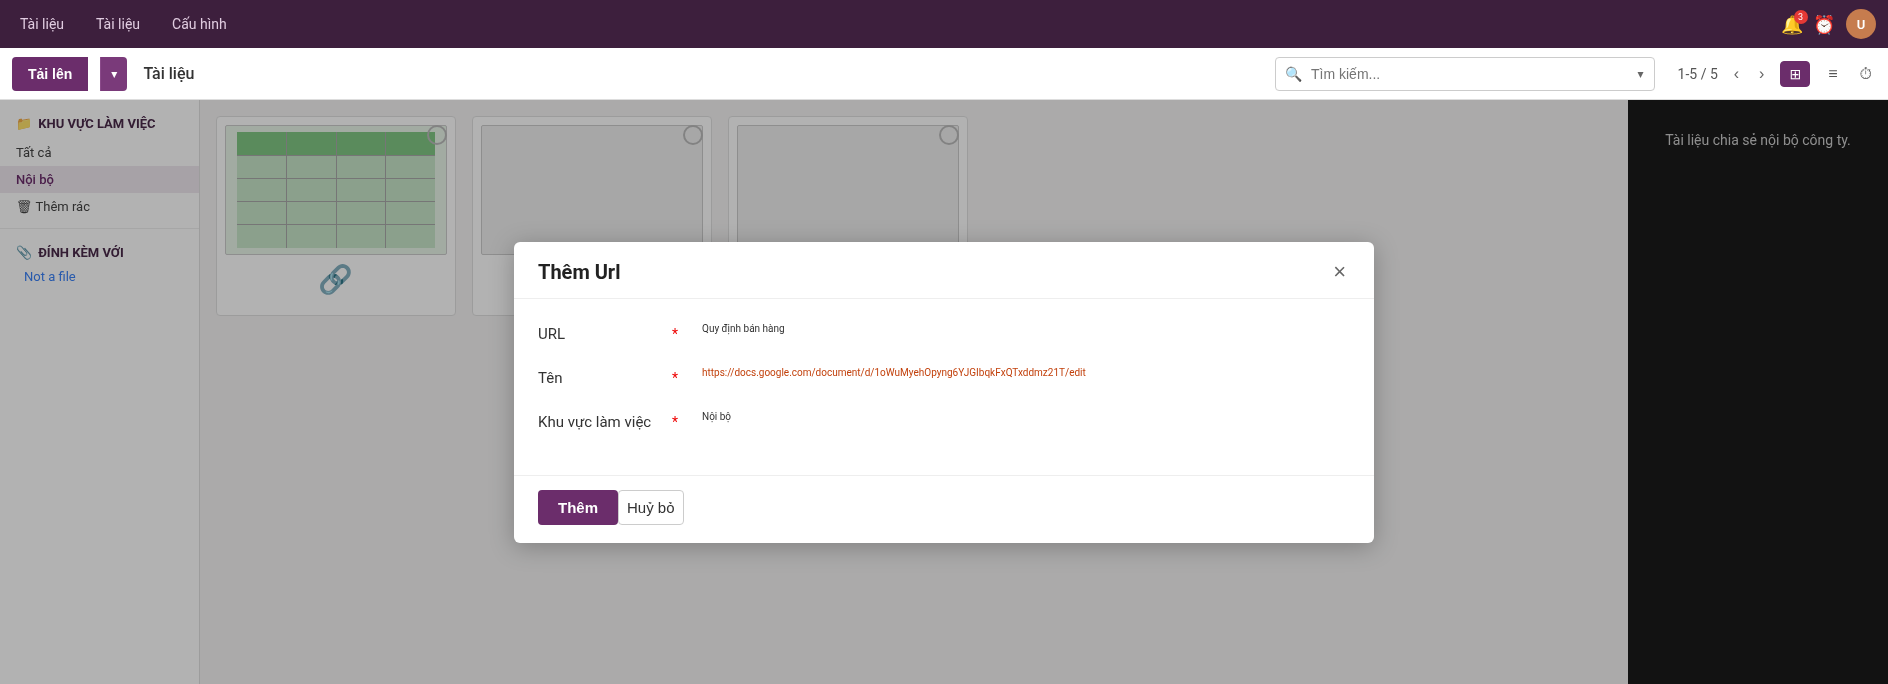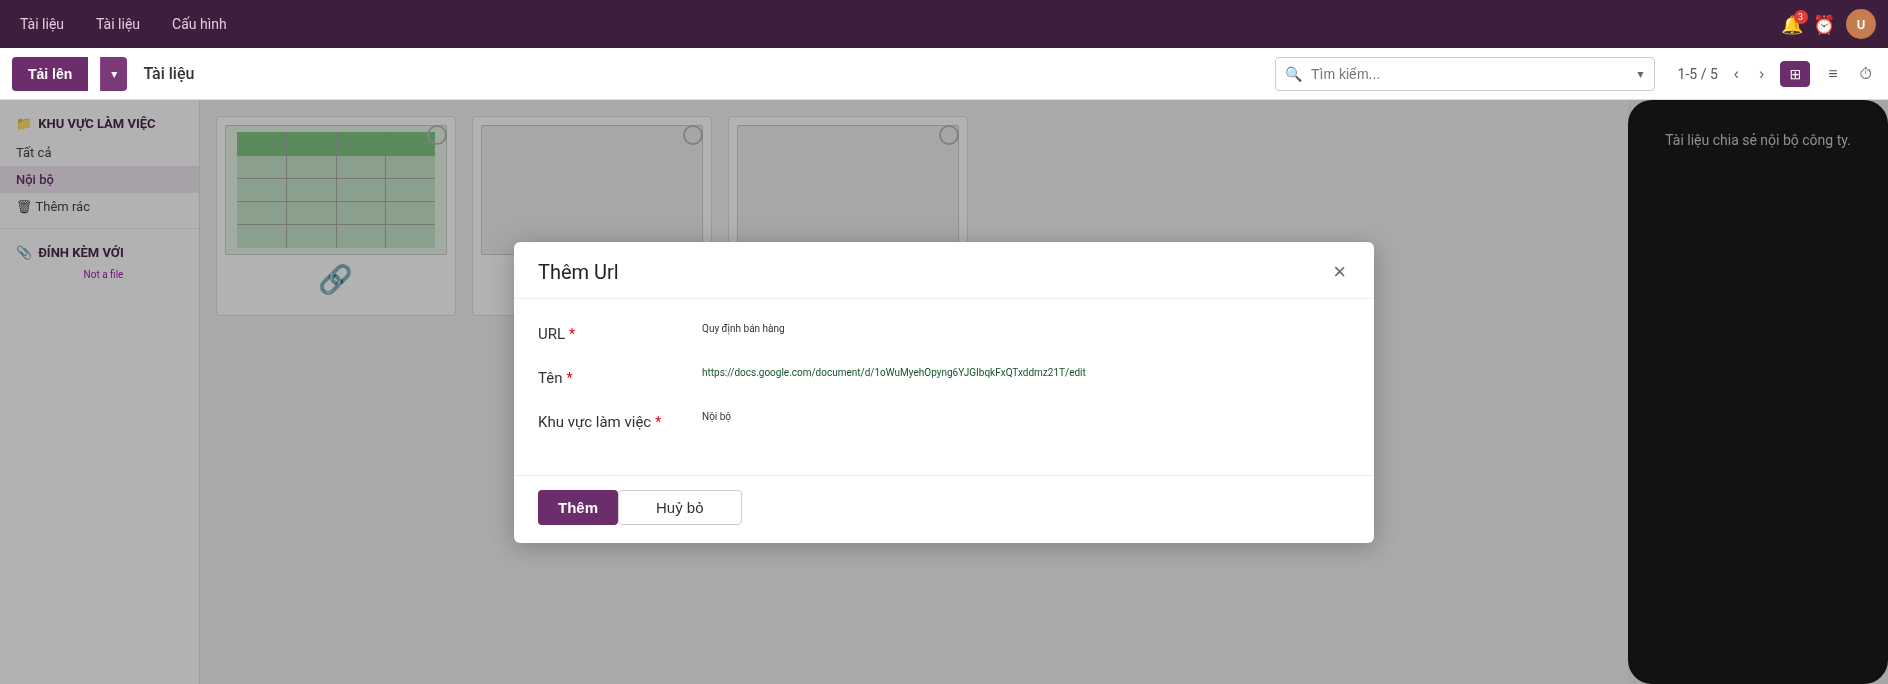--- a/index.html
+++ b/index.html
@@ -181,24 +181,23 @@
       padding: 8px 16px 4px;
       font-size: 13px;
       font-weight: 700;
       color: #4a2a4a;
       display: flex;
       align-items: center;
       gap: 6px;
     }
     .sidebar-subitem {
       padding: 5px 16px 5px 24px;
-      font-size: 10px;
-      color: #a21caf;
-      cursor: pointer;
-      text-align: center;
+      font-size: 13px;
+      color: #3b82f6;
+      cursor: pointer;
     }
 
     
     .doc-grid-area {
       flex: 1;
       background: #f5f4f4;
       padding: 16px;
       display: flex;
       gap: 16px;
       overflow: hidden;
@@ -262,21 +261,20 @@
       width: 260px;
       background: #1a1a1a;
       color: #ccc;
       padding: 20px;
       font-size: 13px;
       flex-shrink: 0;
       display: flex;
       align-items: flex-start;
       justify-content: center;
       padding-top: 30px;
-      border-radius: 24px;
     }
     .right-panel-text {
       color: #ccc;
       text-align: center;
       font-size: 14px;
       line-height: 1.5;
     }
 
     
     .modal-overlay {
@@ -297,21 +295,21 @@
     }
     .modal-header {
       display: flex;
       align-items: center;
       justify-content: space-between;
       padding: 18px 24px 14px;
       border-bottom: 1px solid #eee;
     }
     .modal-title {
       font-size: 20px;
-      font-weight: 400;
+      font-weight: 700;
       color: #222;
     }
     .modal-close {
       background: none;
       border: none;
       font-size: 22px;
       color: #666;
       cursor: pointer;
       padding: 0 4px;
       line-height: 1;
@@ -327,32 +325,33 @@
     }
     .form-label {
       width: 140px;
       font-size: 15px;
       color: #333;
       padding-top: 2px;
       flex-shrink: 0;
       display: flex;
       align-items: center;
       gap: 4px;
+      justify-content: space-between;
     }
     .form-label .required {
       color: #e00;
       font-size: 14px;
     }
     .form-value {
       font-size: 10px;
       color: #333;
       flex: 1;
     }
     .form-value.url-value {
-      color: #14532d;
+      color: #c2410c;
       word-break: break-all;
     }
     .modal-footer {
       padding: 14px 24px 18px;
       border-top: 1px solid #eee;
       display: flex;
     }
     .btn-them {
       background: #6b2d6b;
       color: #fff;
@@ -361,21 +360,21 @@
       padding: 8px 20px;
       font-size: 15px;
       font-weight: 600;
       cursor: pointer;
     }
     .btn-huy {
       background: #fff;
       color: #333;
       border: 1px solid #ccc;
       border-radius: 4px;
-      padding: 8px 37px;
+      padding: 8px 8px;
       font-size: 15px;
       cursor: pointer;
     }
 
     
     .top-nav-icons {
       margin-left: auto;
       display: flex;
       align-items: center;
       gap: 10px;

